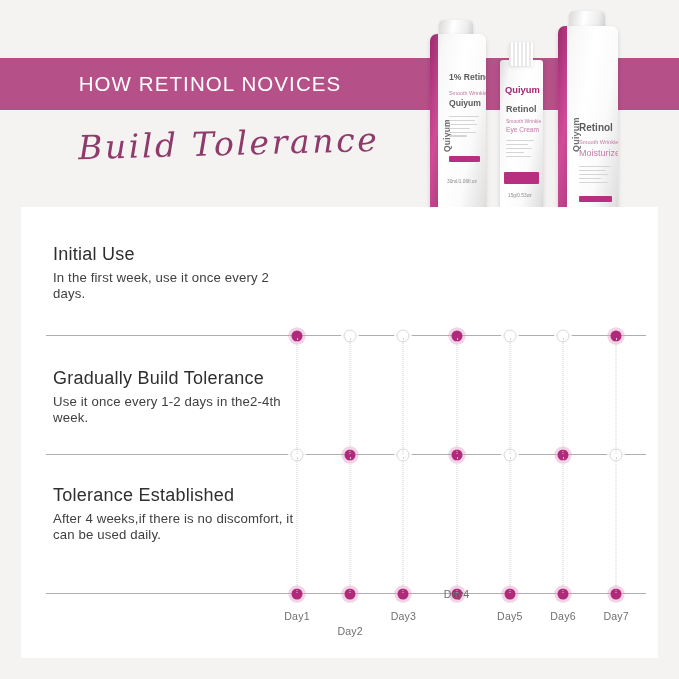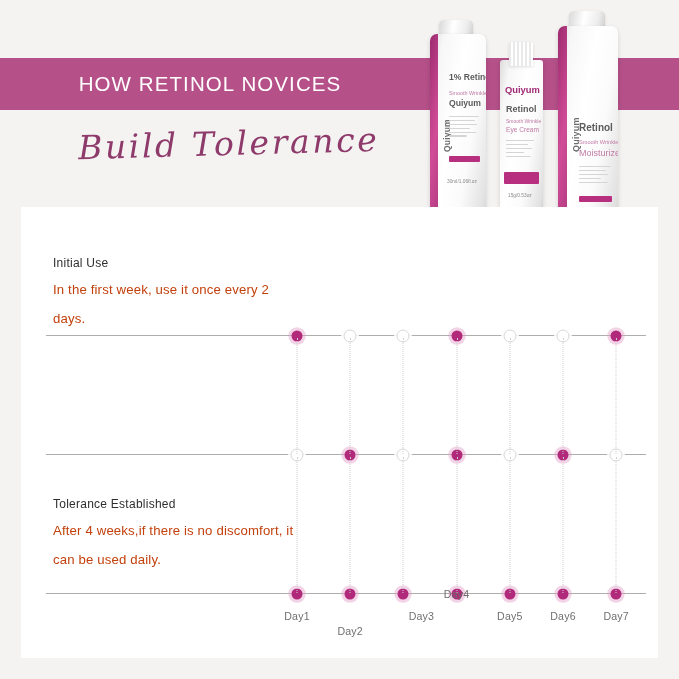--- a/index.html
+++ b/index.html
@@ -73,25 +73,25 @@
 
   
   .card{
     position:absolute;left:21px;top:207px;width:637px;height:451px;
     background:#ffffff;
   }
 
   
   .step{position:absolute;left:32px;}
   .step-title{
-    color:#2f2f2f;font-size:12px;font-weight:400;letter-spacing:.25px;
-    margin:16px 0 5px 0;white-space:nowrap;
+    color:#2f2f2f;font-size:18px;font-weight:400;letter-spacing:.25px;
+    margin:4px 0 5px 0;white-space:nowrap;
   }
   .step-desc{
-    color:#c2410c;font-size:13.2px;line-height:29px;letter-spacing:.15px;
+    color:#404040;font-size:13.2px;line-height:16px;letter-spacing:.15px;
     margin:0;max-width:250px;
   }
 
   
   .tl-row{position:absolute;left:25px;width:600px;height:2px;}
   .tl-line{position:absolute;left:0;top:0;width:600px;height:1.4px;background:#8f8f8f;opacity:.72;}
   .dot{
     position:absolute;width:11px;height:11px;border-radius:50%;
     transform:translate(-50%,-50%);top:1px;
   }
@@ -188,20 +188,24 @@
     </div>
   </div>
 
   <div class="card">
 
     <div class="step" style="top:33px;">
       <p class="step-title">Initial Use</p>
       <p class="step-desc">In the first week, use it once every 2 days.</p>
     </div>
 
+    <div class="step" style="top:157px;">
+      <p class="step-title">Gradually Build Tolerance</p>
+      <p class="step-desc">Use it once every 1-2 days in the2-4th week.</p>
+    </div>
 
     <div class="step" style="top:274px;">
       <p class="step-title">Tolerance Established</p>
       <p class="step-desc">After 4 weeks,if there is no discomfort, it can be used daily.</p>
     </div>
 
     <div class="tl-row" style="top:128px;">
       <div class="tl-line"></div>
       <div id="row0">
           <div class="dot filled" title="Day1 – Apply retinol" style="left: 251px;"></div>
@@ -253,20 +257,20 @@
         <div class="vlink" style="left: 382.4px; top: 250px; height: 136px;"></div>
         <div class="vlink" style="left: 435.6px; top: 250px; height: 136px;"></div>
         <div class="vlink" style="left: 488.8px; top: 250px; height: 136px;"></div>
         <div class="vlink" style="left: 542px; top: 250px; height: 136px;"></div>
         <div class="vlink" style="left: 595.2px; top: 250px; height: 136px;"></div>
       </div>
 
     <div id="daylabels">
         <div class="daylabel" style="left: 276px; top: 403px;">Day1</div>
         <div class="daylabel" style="left: 329.2px; top: 418px;">Day2</div>
-        <div class="daylabel" style="left: 382.4px; top: 403px; margin-left: 18px;">Day3</div>
+        <div class="daylabel" style="left: 382.4px; top: 403px;">Day3</div>
         <div class="daylabel" style="left: 435.6px; top: 381px;">Day4</div>
         <div class="daylabel" style="left: 488.8px; top: 403px;">Day5</div>
         <div class="daylabel" style="left: 542px; top: 403px;">Day6</div>
         <div class="daylabel" style="left: 595.2px; top: 403px;">Day7</div>
       </div>
   </div>
 </div>
 
 </body></html>

